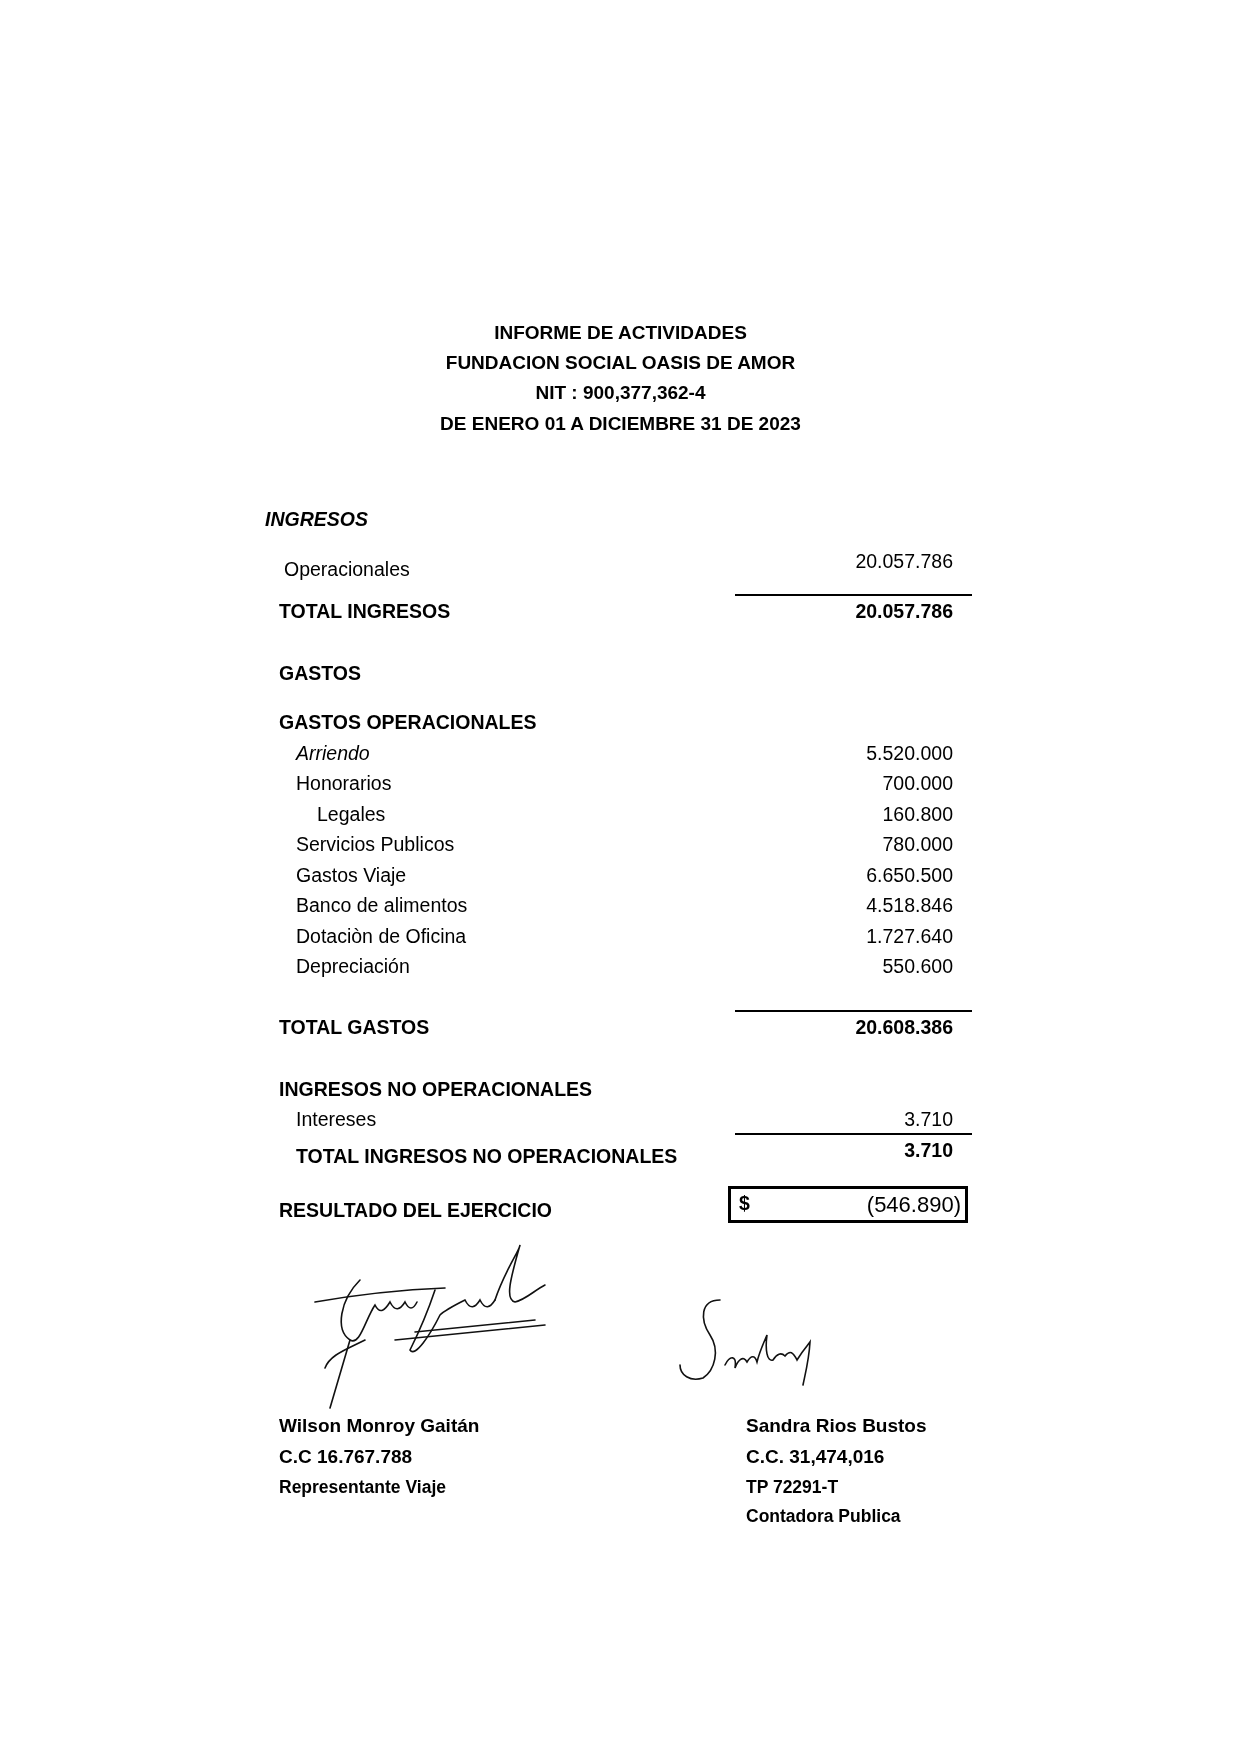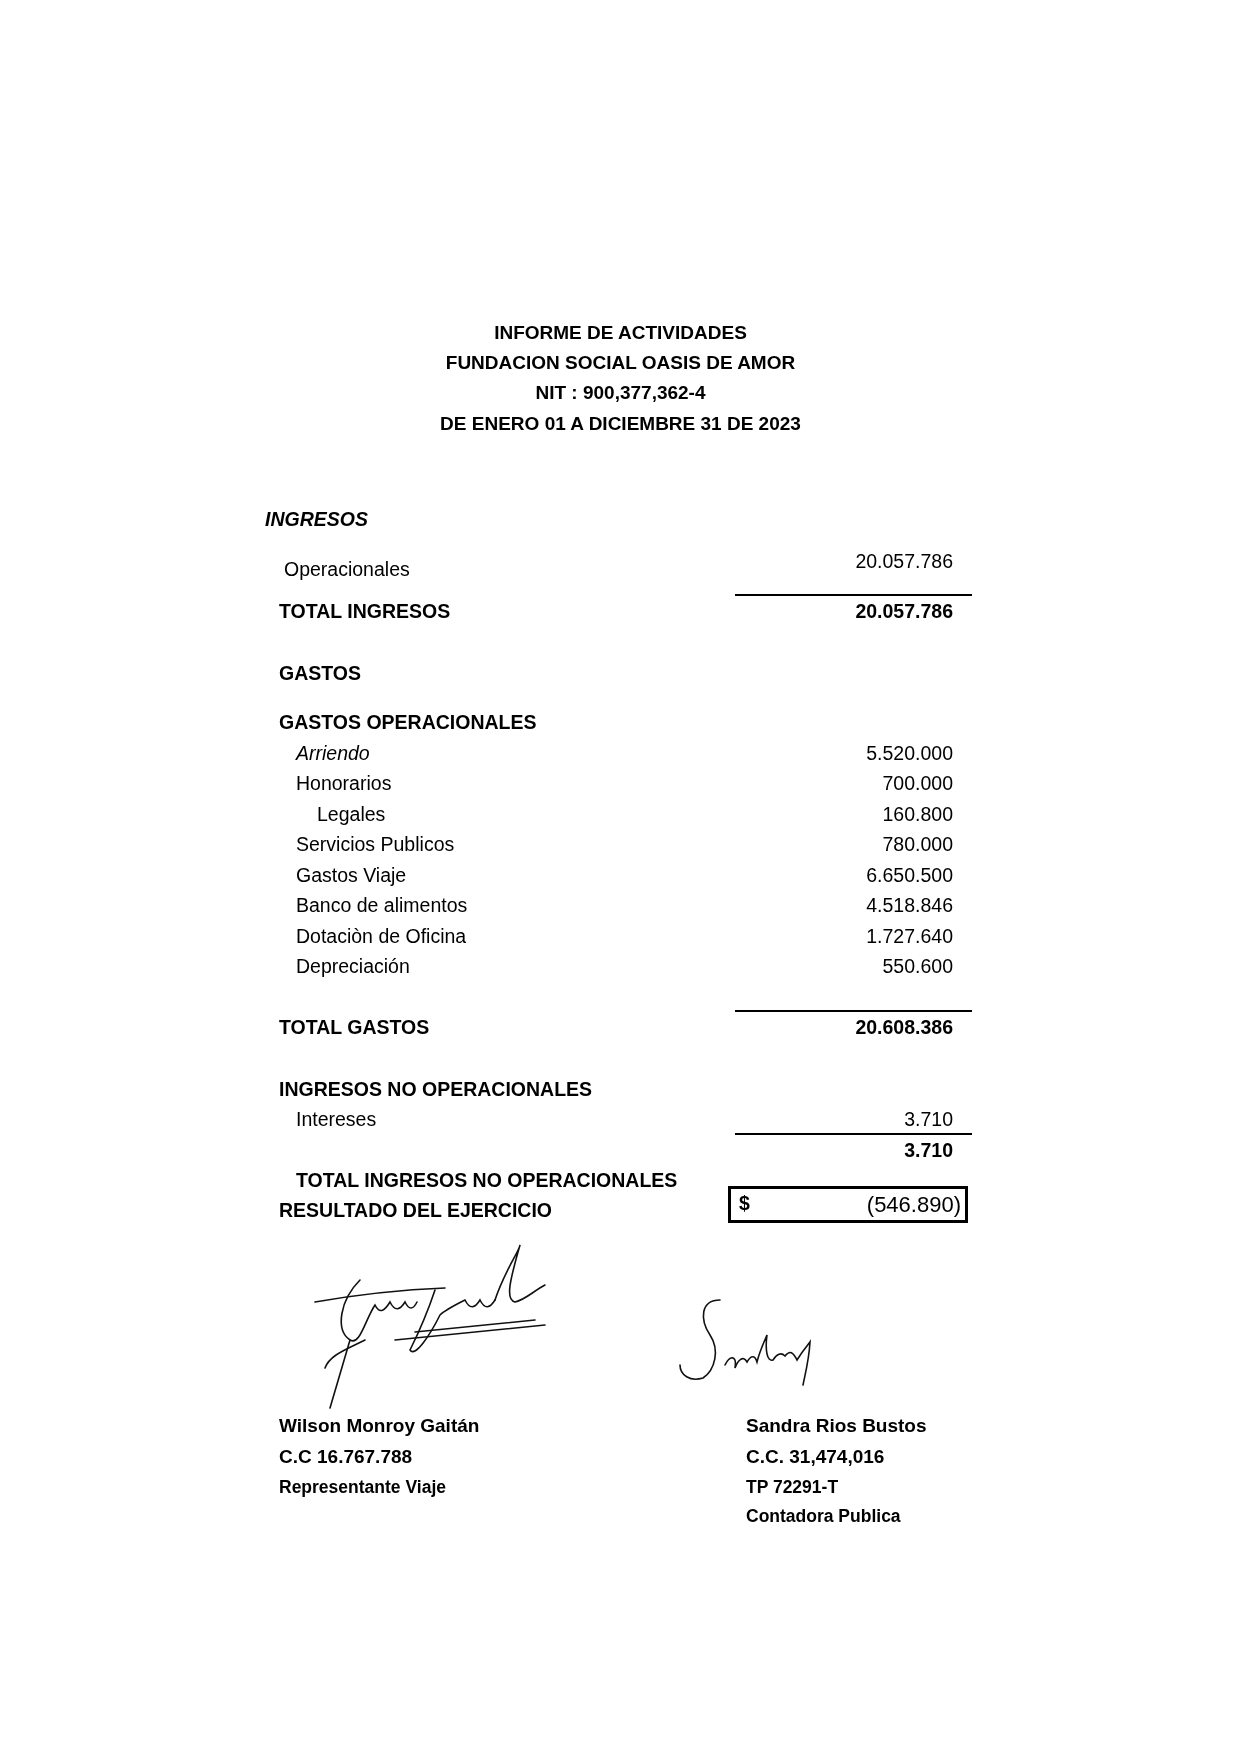--- a/index.html
+++ b/index.html
@@ -53,21 +53,21 @@
 <div class="num" style="top:954px;">550.600</div>
 
 <div class="rule" style="top:1010px;"></div>
 <div class="t b" style="left:279px; top:1015px;">TOTAL GASTOS</div>
 <div class="num b" style="top:1015px;">20.608.386</div>
 
 <div class="t b" style="left:279px; top:1077px;">INGRESOS NO OPERACIONALES</div>
 <div class="t" style="left:296px; top:1107px;">Intereses</div>
 <div class="num" style="top:1107px;">3.710</div>
 <div class="rule" style="top:1133px;"></div>
-<div class="t b" style="left:296px; top:1168px;">TOTAL INGRESOS NO OPERACIONALES</div>
+<div class="t b" style="left:296px; top:1144px;">TOTAL INGRESOS NO OPERACIONALES</div>
 <div class="num b" style="top:1138px;">3.710</div>
 
 <div class="t b" style="left:279px; top:1198px;">RESULTADO DEL EJERCICIO</div>
 <div class="box">
   <span class="cur">$</span>
   <span class="val">(546.890)</span>
 </div>
 
 <svg class="sig" style="left:305px; top:1240px;" width="260" height="170" viewBox="0 0 260 170">
   <g fill="none" stroke="#111" stroke-width="1.6" stroke-linecap="round">

